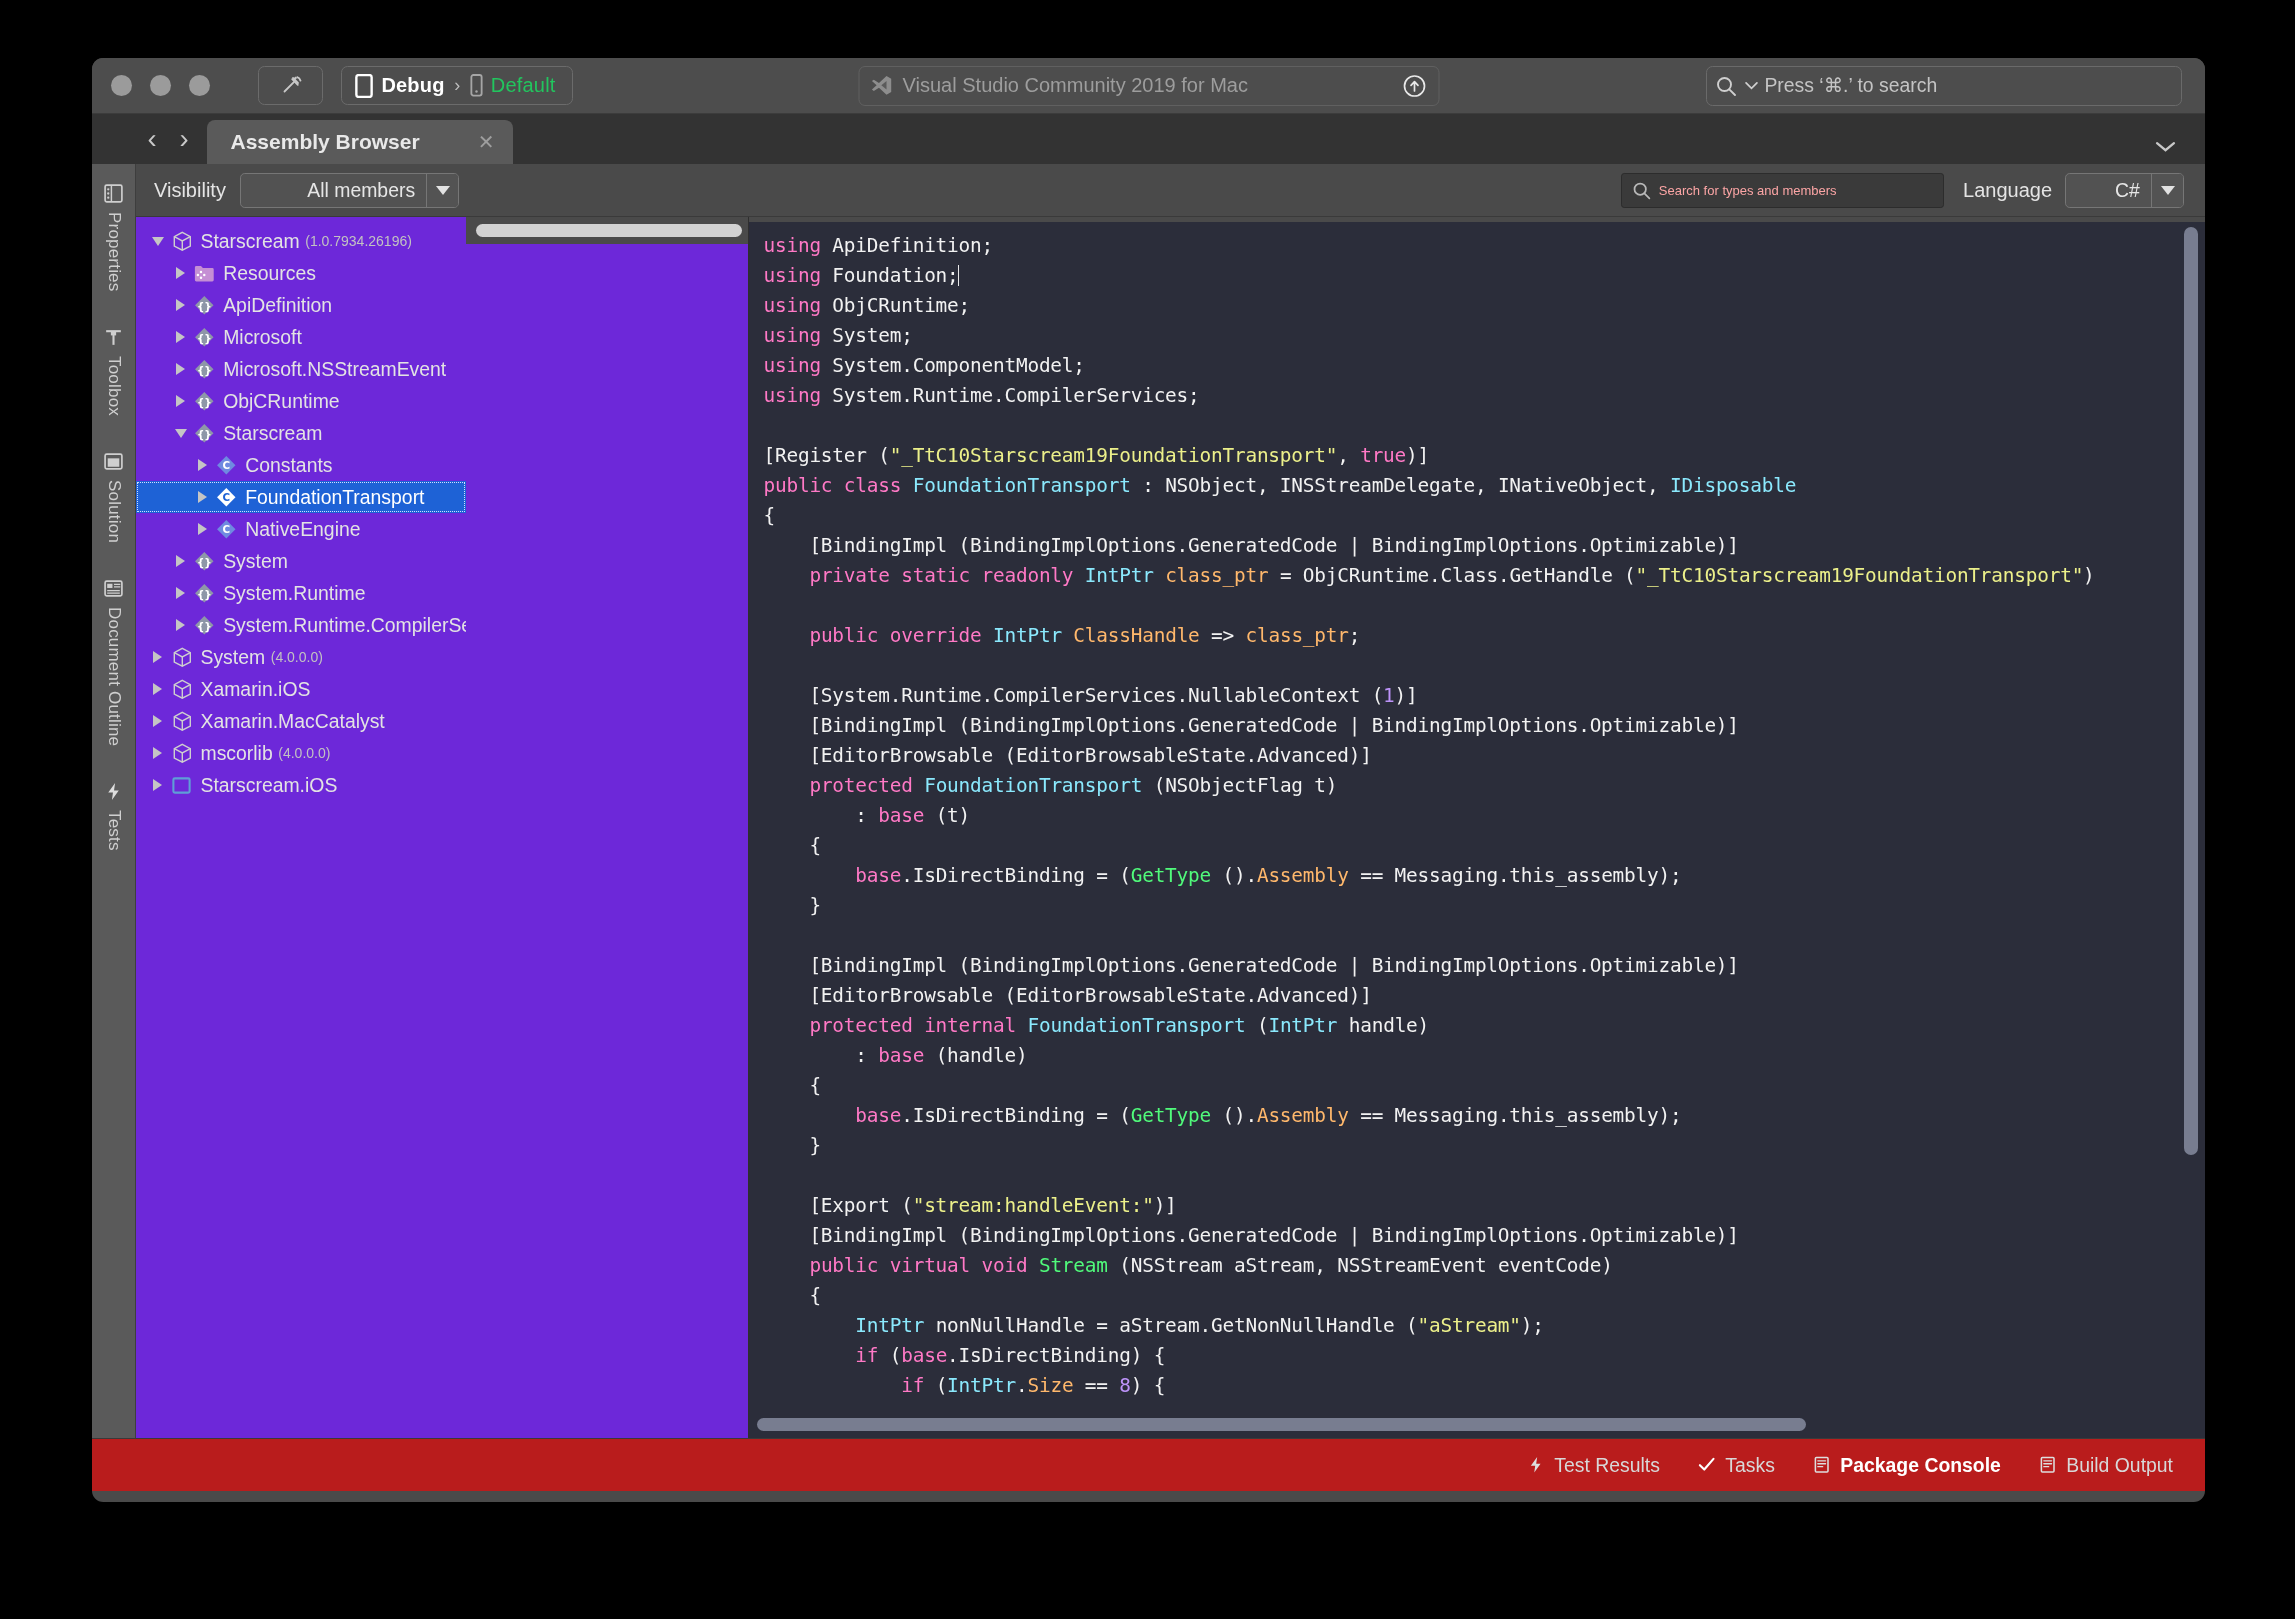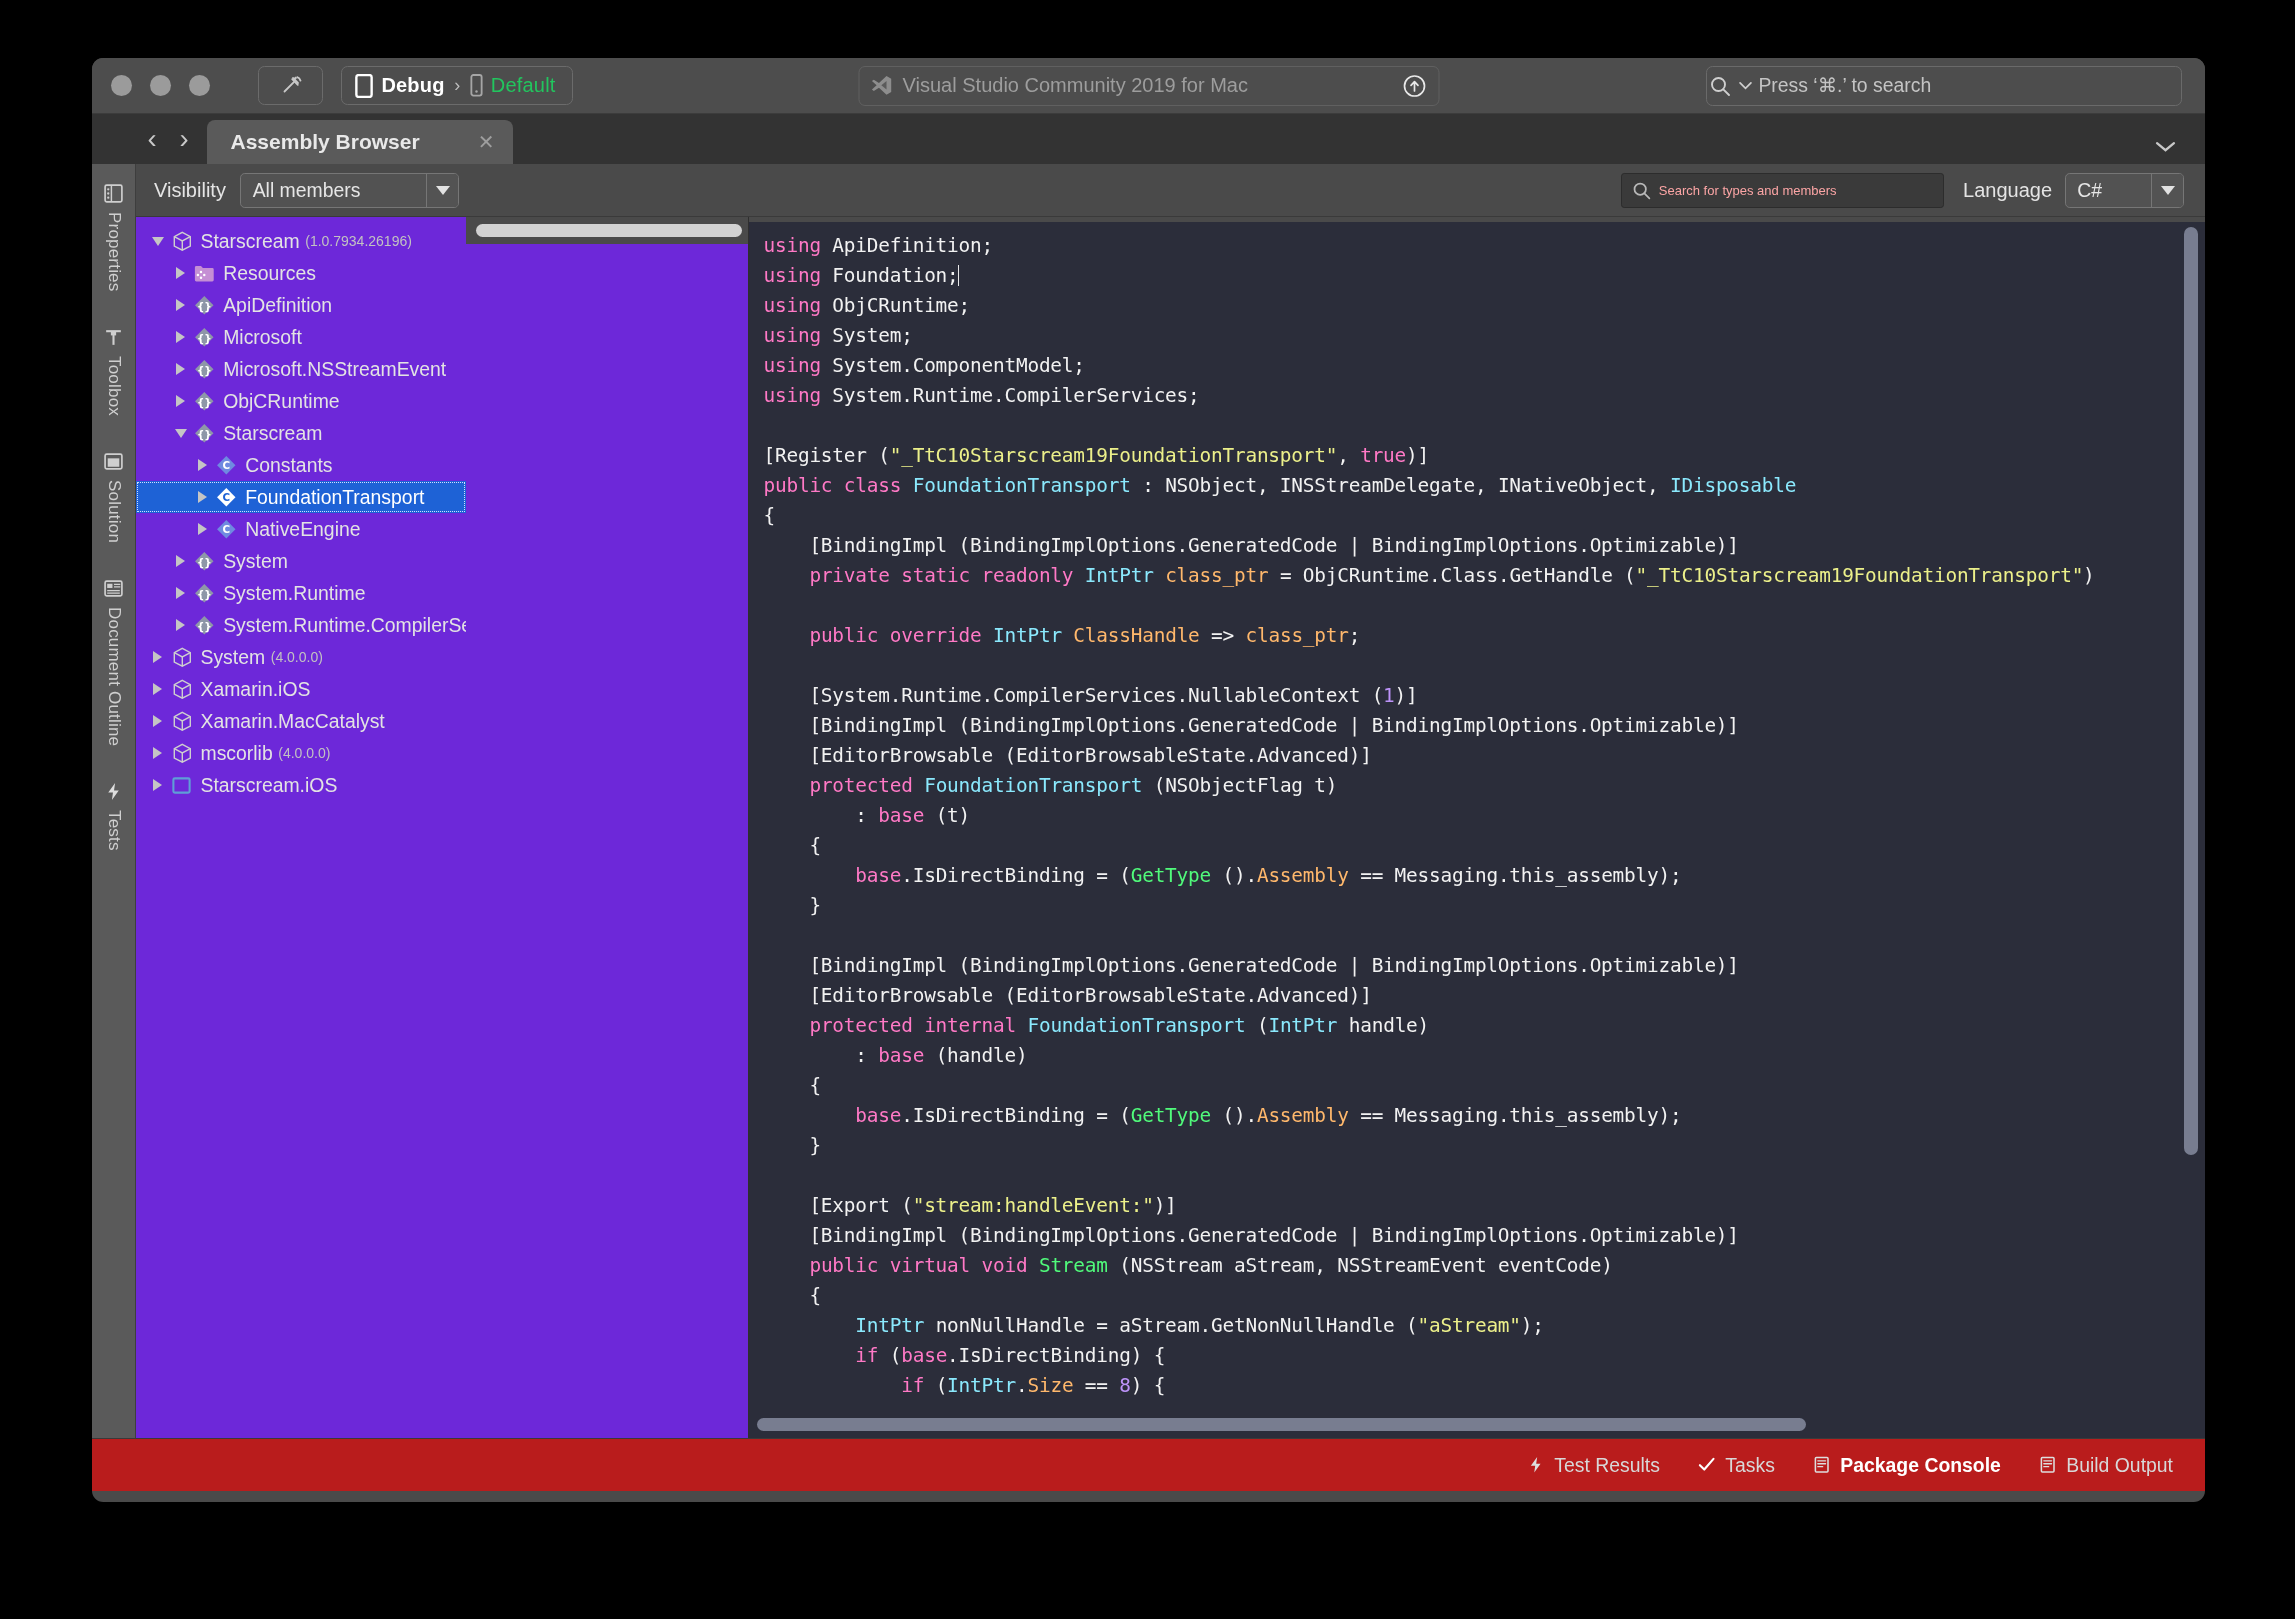--- a/index.html
+++ b/index.html
@@ -56,21 +56,21 @@
     padding: 0 11.3px;
   }
   #app-title-text { font-size: 20px; color: #9d9d9d; margin-left: 9.7px; white-space:nowrap; }
 
   #global-search {
     position: absolute; right: 22.6px;
     width: 476px; height: 40px;
     border: 0.8px solid #6a6a6a;
     border-radius: 6.5px;
     display: flex; align-items: center;
-    padding: 0 1px; gap: 6.5px;
+    padding: 0 7px; gap: 6.5px;
   }
   #global-search-text { font-size: 19.4px; color: #c4c4c4; }
 
   
   #tabstrip {
     position: relative;
     height: 50px;
     background: #333333;
     display: flex; align-items: flex-end;
     padding-left: 44px;
@@ -123,20 +123,21 @@
   
   #content { flex: 1; display: flex; flex-direction: column; min-width: 0; }
 
   
   #browser-toolbar {
     height: 53px;
     background: #4a4a4a;
     display: flex; align-items: center;
     padding: 0 21px 0 18px;
     border-bottom: 0.8px solid #3a3a3a;
+    text-align: right;
   }
   .tb-text { font-size: 20px; color: #e4e4e4; }
   .combo {
     height: 35px;
     border: 0.8px solid #767676;
     border-radius: 4.8px;
     display: flex; align-items: center;
     background: #525252;
     overflow: hidden;
   }

